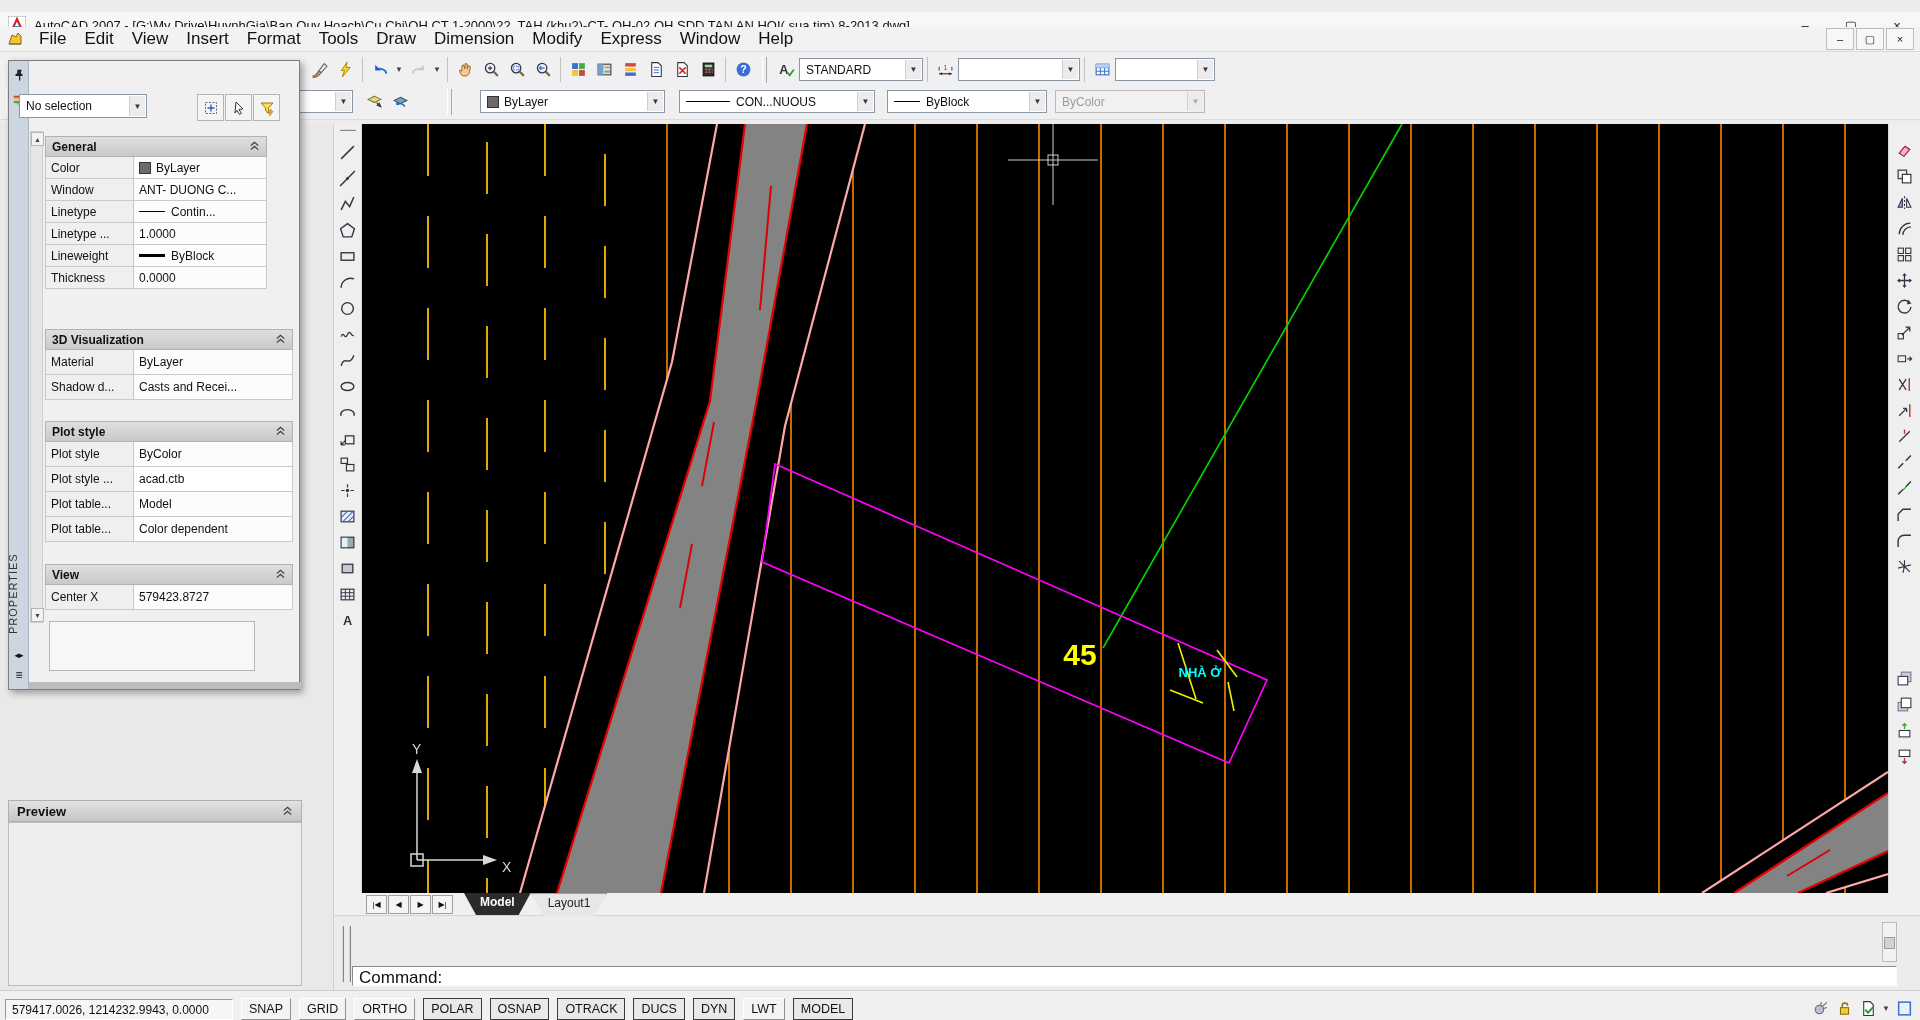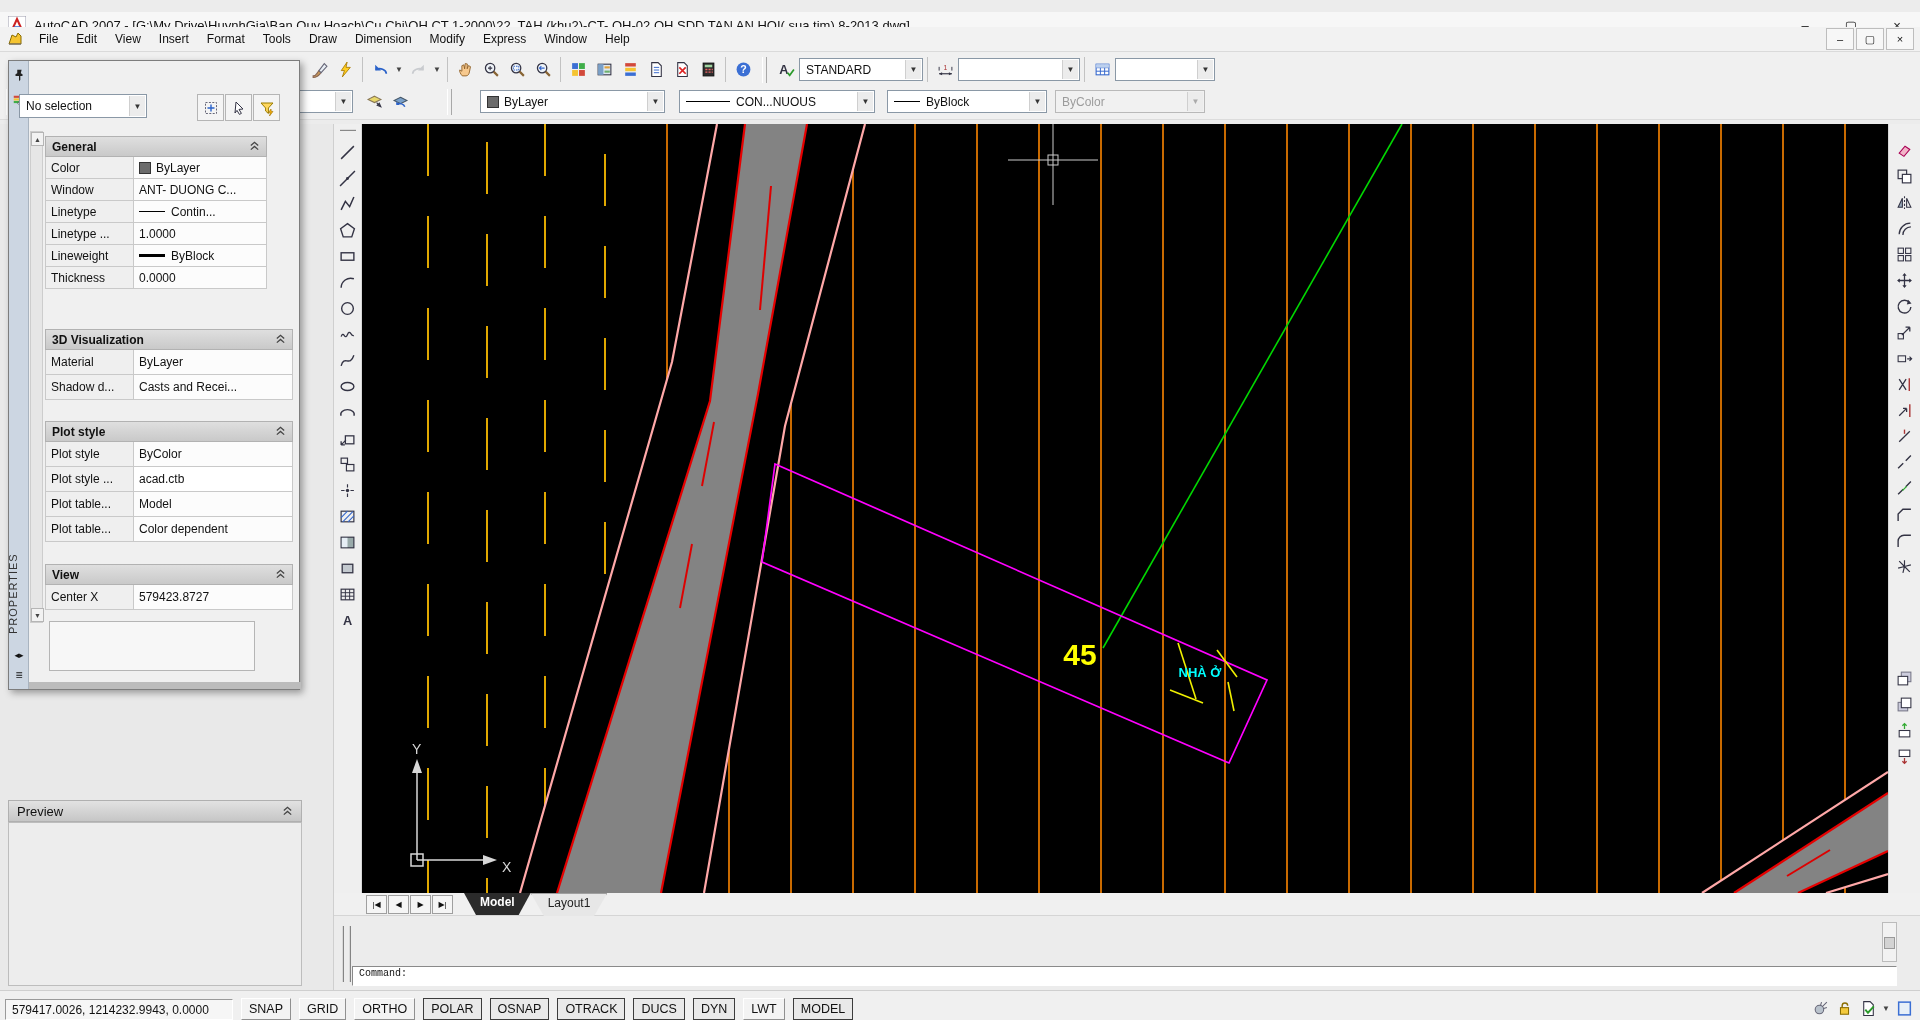--- a/index.html
+++ b/index.html
@@ -10,21 +10,21 @@
   #titlebar{position:absolute;left:0;top:12px;width:1920px;height:27px;background:#f7f7f7;
             border-bottom:1px solid #d0d0d0;display:flex;align-items:center;box-sizing:border-box}
   #titlebar .app-ico{width:18px;height:18px;margin:0 8px;flex:none}
   #titlebar .ttl{font-size:13px;white-space:nowrap;overflow:hidden}
   #titlebar .spacer{flex:1}
   .win-btn{width:46px;height:26px;display:flex;align-items:center;justify-content:center;
            font-size:13px;color:#222;flex:none}
   
   #menubar{position:absolute;left:0;top:27px;width:1920px;height:25px;background:#f2f2f2;
            border-bottom:1px solid #dadada;display:flex;align-items:center;box-sizing:border-box}
-  .menu-item{padding:3px 9px;font-size:12px;white-space:nowrap}
+  .menu-item{padding:3px 9px;font-size:17px;white-space:nowrap}
   .mdi-btn{width:26px;height:20px;display:flex;align-items:center;justify-content:center;
            border:1px solid #bdbdbd;background:#f7f7f7;margin-left:2px;font-size:11px;flex:none}
   
   .tb{position:absolute;left:0;width:1920px;height:36px;background:#f0f0f0;display:flex;
       align-items:center;border-bottom:1px solid #dcdcdc;box-sizing:border-box}
   #tb1{top:52px;padding-left:306px}
   #tb2{top:84px;}
   .icon{width:24px;height:24px;display:flex;align-items:center;justify-content:center;
         border:1px solid transparent;flex:none}
   .icon svg{width:17px;height:17px}
@@ -68,21 +68,21 @@
   
   #cmdrow{position:absolute;left:334px;top:916px;width:1586px;height:74px;background:#ececec;box-sizing:border-box}
   #cmd-grip{position:absolute;left:8px;top:10px;width:5px;height:56px;border-left:2px ridge #d8d8d8;border-right:2px ridge #d8d8d8}
   #cmd-hist{position:absolute;left:18px;top:6px;width:1528px;height:40px;background:#fff;
         border:1px solid #8a8a8a;border-right-color:#fff;border-bottom-color:#fff;
         font-family:"Liberation Mono","DejaVu Sans Mono",monospace;font-size:13px;padding:2px 6px;box-sizing:border-box}
   #cmd-scroll{position:absolute;left:1548px;top:6px;width:15px;height:40px;background:#f2f2f2;border:1px solid #bbb;box-sizing:border-box}
   #cmd-scroll .thumb{position:absolute;left:1px;right:1px;top:14px;height:10px;background:#d3d3d3;border:1px solid #9a9a9a}
   #cmd-input{position:absolute;left:18px;top:50px;width:1545px;height:20px;background:#fff;
         border:1px solid #8a8a8a;border-right-color:#fff;border-bottom-color:#fff;
-        font-family:Liberation Mono, monospace;font-size:10px;padding:1px 6px;box-sizing:border-box}
+        font-family:Liberation Sans, sans-serif;font-size:17px;padding:1px 6px;box-sizing:border-box}
   
   #statusbar{position:absolute;left:0;top:990px;width:1920px;height:30px;background:#f0f0f0;
         border-top:1px solid #cfcfcf;display:flex;align-items:flex-end;box-sizing:border-box}
   #coords{width:228px;height:21px;margin-left:5px;background:#f6f6f6;border:1px solid #9a9a9a;
         border-right-color:#fff;border-bottom-color:#fff;display:flex;align-items:center;
         padding-left:6px;font-size:12px;box-sizing:border-box;flex:none}
   .stgl{height:22px;padding:0 7px;margin-left:8px;display:flex;align-items:center;font-size:12.5px;flex:none;box-sizing:border-box}
   .stgl.raised{background:#f3f3f3;border:1px solid;border-color:#ffffff #909090 #909090 #ffffff}
   .stgl.pressed{background:#e9e9e9;border:1.5px solid #3c3c3c}
   #tray{margin-left:auto;display:flex;align-items:center;margin-right:4px}
@@ -107,21 +107,21 @@
   .prow{display:flex;height:22px;border:1px solid #c9c9c9;border-top:none;box-sizing:border-box}
   .plabel{width:88px;background:#efefef;border-right:1px solid #c9c9c9;display:flex;align-items:center;
         padding-left:5px;box-sizing:border-box;overflow:hidden;white-space:nowrap}
   .pvalue{flex:1;background:#fcfcfc;display:flex;align-items:center;padding-left:5px;overflow:hidden;white-space:nowrap}
   .pvalue.white{background:#fff}
   #pal-emptybox{position:absolute;left:40px;top:500px;width:204px;height:48px;border:1px solid #b5b5b5;background:#f7f7f7}
   #pal-foot{position:absolute;left:20px;bottom:0;width:272px;height:7px;background:#bcbcbc}
   
   #inset-panel{position:absolute;left:10px;top:694px;width:290px;height:96px;background:#f2f2f2;border:1px solid #bdbdbd;box-sizing:border-box}
   #preview-header{position:absolute;left:8px;top:800px;width:294px;height:22px;background:linear-gradient(#e2e2e2,#c6c6c6);
-        border:1px solid #b0b0b0;display:flex;align-items:center;padding:8px 8px;font-weight:normal;font-size:13px;box-sizing:border-box}
+        border:1px solid #b0b0b0;display:flex;align-items:center;padding:8px 8px;font-weight:bold;font-size:13px;box-sizing:border-box}
   #preview-header .chev{margin-left:auto}
   #preview-body{position:absolute;left:8px;top:822px;width:294px;height:164px;background:#ededed;border:1px solid #bdbdbd;box-sizing:border-box}
   .chev svg{width:11px;height:11px}
 </style>
 </head>
 <body>
 
 <svg width="0" height="0" style="position:absolute" aria-hidden="true">
   <defs>
     <g id="g-chev2">

